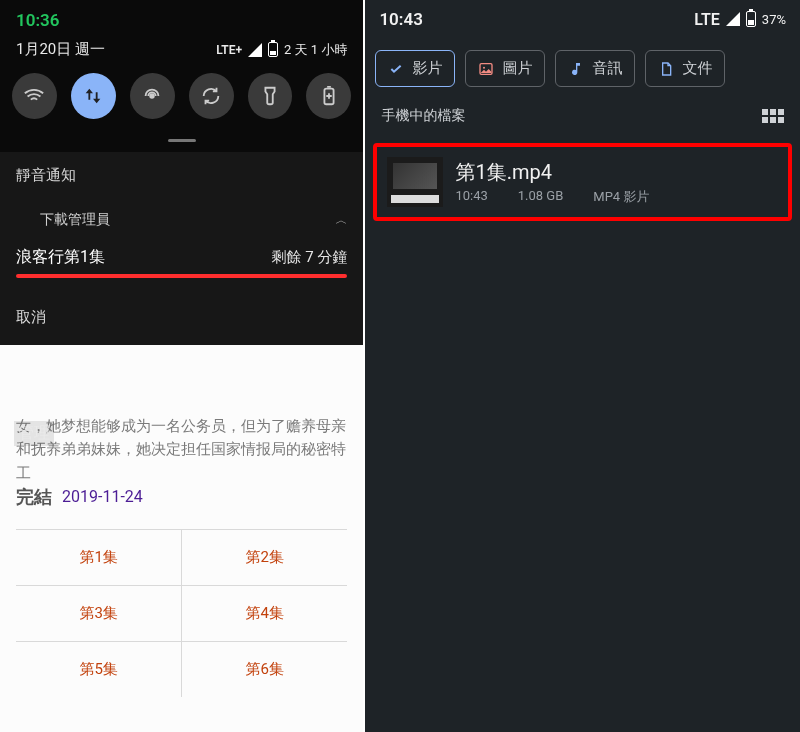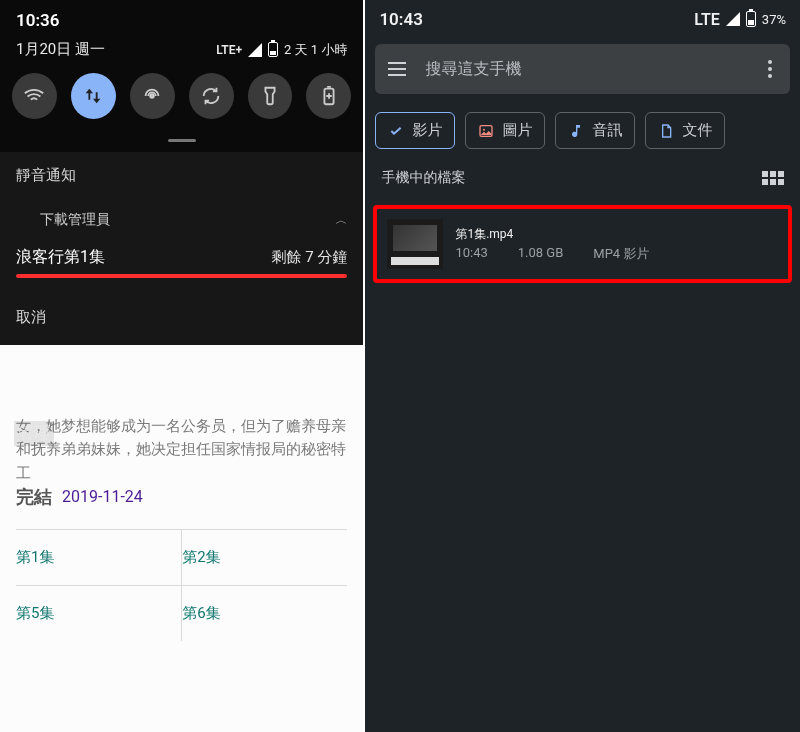--- a/index.html
+++ b/index.html
@@ -3,21 +3,21 @@
 <meta charset="utf-8">
 <style>
 *{margin:0;padding:0;box-sizing:border-box;font-family:-apple-system,BlinkMacSystemFont,"Segoe UI",Roboto,sans-serif}
 body{background:#fff;width:800px;height:732px;display:flex;overflow:hidden}
 .phone{height:732px;position:relative;overflow:hidden}
 .phone-left{width:398px;background:#b3b3b3}
 .phone-right{width:476px;background:#1e2327;margin-left:2px}
 
 
 .left-notification-area{background:#0a0a0a;width:100%;position:absolute;top:0}
-.status-bar-l{display:flex;align-items:center;padding:17px 16px;height:40px;color:#ffffff}
+.status-bar-l{display:flex;align-items:center;padding:17px 16px;height:40px;color:#22c55e}
 .time-l{font-size:17px;font-weight:600}
 
 .date-row{display:flex;align-items:center;justify-content:space-between;padding:0 16px;color:#eaeaea;font-size:14px}
 .date-text{font-size:15px}
 .status-icons-l{display:flex;align-items:center;gap:6px;font-size:13px}
 .lte-plus{font-size:12px;font-weight:600}
 .signal-tri{width:0;height:0;border-style:solid;border-width:0 0 14px 14px;border-color:transparent transparent #fff transparent}
 .batt-l{width:10px;height:15px;border:1px solid #fff;border-radius:2px;position:relative;display:inline-block}
 .batt-l::before{content:"";position:absolute;top:-3px;left:2px;width:4px;height:2px;background:#fff}
 .batt-l::after{content:"";position:absolute;bottom:1px;left:1px;right:1px;height:4px;background:#fff}
@@ -44,21 +44,21 @@
 .cancel-btn{padding:18px 16px;color:#dcdcdc;font-size:15px}
 
 .episode-page{position:absolute;top:415px;left:0;right:0;padding:0 16px;color:#6b6b6b;background:#fcfcfc}
 .desc-text{font-size:15px;line-height:1.55;color:#7a7a7a}
 .manage{position:absolute;top:6px;left:-2px;color:#eaeaea;font-size:16px;background:rgba(20,20,20,.1);padding:2px 4px}
 .end-row{display:flex;align-items:center;gap:10px;margin-top:0}
 .end-label{font-weight:700;color:#555;font-size:18px}
 .end-date{color:#4c1d95;font-size:16px}
 .ep-grid{margin-top:20px}
 .ep-row{display:flex;border-top:1px solid #d9d9d9}
-.ep-cell{flex:1;text-align:left;padding:18px 0;color:#0f766e;font-size:15px;border-right:1px solid #d9d9d9}
+.ep-cell{flex:1;text-align:center;padding:18px 0;color:#c2410c;font-size:15px;border-right:1px solid #d9d9d9}
 .ep-cell:last-child{border-right:none}
 .ep-row:last-child{border-bottom:none}
 
 
 .status-bar-r{display:flex;align-items:center;justify-content:space-between;padding:0 14px;height:38px;color:#f1f1f1}
 .time-r{font-size:17px;font-weight:600}
 .status-icons-r{display:flex;align-items:center;gap:6px;font-size:13px}
 .lte-r{font-size:16px;font-weight:600}
 .batt-r{width:10px;height:16px;border:1px solid #fff;border-radius:2px;position:relative}
 .batt-r::before{content:"";position:absolute;top:-3px;left:2px;width:4px;height:2px;background:#fff}
@@ -83,21 +83,21 @@
 
 .files-header{display:flex;align-items:center;justify-content:space-between;padding:8px 16px 12px;color:#cfd2d6;font-size:14px}
 .grid-icon{display:grid;grid-template-columns:repeat(3,6px);grid-template-rows:repeat(2,6px);gap:2px}
 .grid-icon span{background:#cfd2d6}
 
 .file-row{margin:6px 8px;border:4px solid #ff0000;border-radius:4px;display:flex;align-items:center;padding:10px;gap:12px}
 .thumb{width:56px;height:50px;background:#1b1b1b;position:relative;flex-shrink:0}
 .thumb::after{content:"";position:absolute;inset:6px 6px 18px 6px;background:linear-gradient(135deg,#333,#555)}
 .thumb-bar{position:absolute;bottom:4px;left:4px;right:4px;height:8px;background:#ddd}
 .file-info{flex:1;min-width:0}
-.file-name{color:#f1f1f1;font-size:12px;margin-bottom:2px;white-space:nowrap;overflow:hidden;text-overflow:ellipsis}
+.file-name{color:#f1f1f1;font-size:20px;margin-bottom:2px;white-space:nowrap;overflow:hidden;text-overflow:ellipsis}
 .file-meta{display:flex;gap:30px;color:#9aa0a6;font-size:13px}
 </style>
 </head>
 <body>
 
 <div class="phone phone-left">
   <div class="bg-card"></div>
 
   <div class="left-notification-area">
     <div class="status-bar-l">
@@ -180,51 +180,42 @@
     <div class="end-row">
       <span class="end-label">完結</span>
       <span class="end-date">2019-11-24</span>
     </div>
     <div class="ep-grid">
       <div class="ep-row">
         <div class="ep-cell">第1集</div>
         <div class="ep-cell">第2集</div>
       </div>
       <div class="ep-row">
+        <div class="ep-cell">第3集</div>
+        <div class="ep-cell">第4集</div>
+      </div>
+      <div class="ep-row">
         <div class="ep-cell">第5集</div>
         <div class="ep-cell">第6集</div>
       </div>
     </div>
   </div>
 </div>
 
 <div class="phone phone-right">
   <div class="status-bar-r">
     <span class="time-r">10:43</span>
     <span class="status-icons-r">
       <span class="lte-r">LTE</span>
       <span class="signal-tri"></span>
       <span class="batt-r"></span>
       <span>37%</span>
     </span>
   </div>
 
-  <div class="search-bar">
-    <div class="ham">
-        <span></span>
-        <span></span>
-        <span></span>
-      </div>
-    <div class="search-text">搜尋這支手機</div>
-    <div class="kebab">
-        <span></span>
-        <span></span>
-        <span></span>
-      </div>
-  </div>
 
   <div class="chips">
     <div class="chip active">
       <span class="chip-icon chip-check">
           <svg viewBox="0 0 24 24" fill="none" stroke="currentColor" stroke-width="3">
             <path d="M5 12l4 4L19 7"></path>
           </svg>
         </span>
       <span>影片</span>
     </div>

